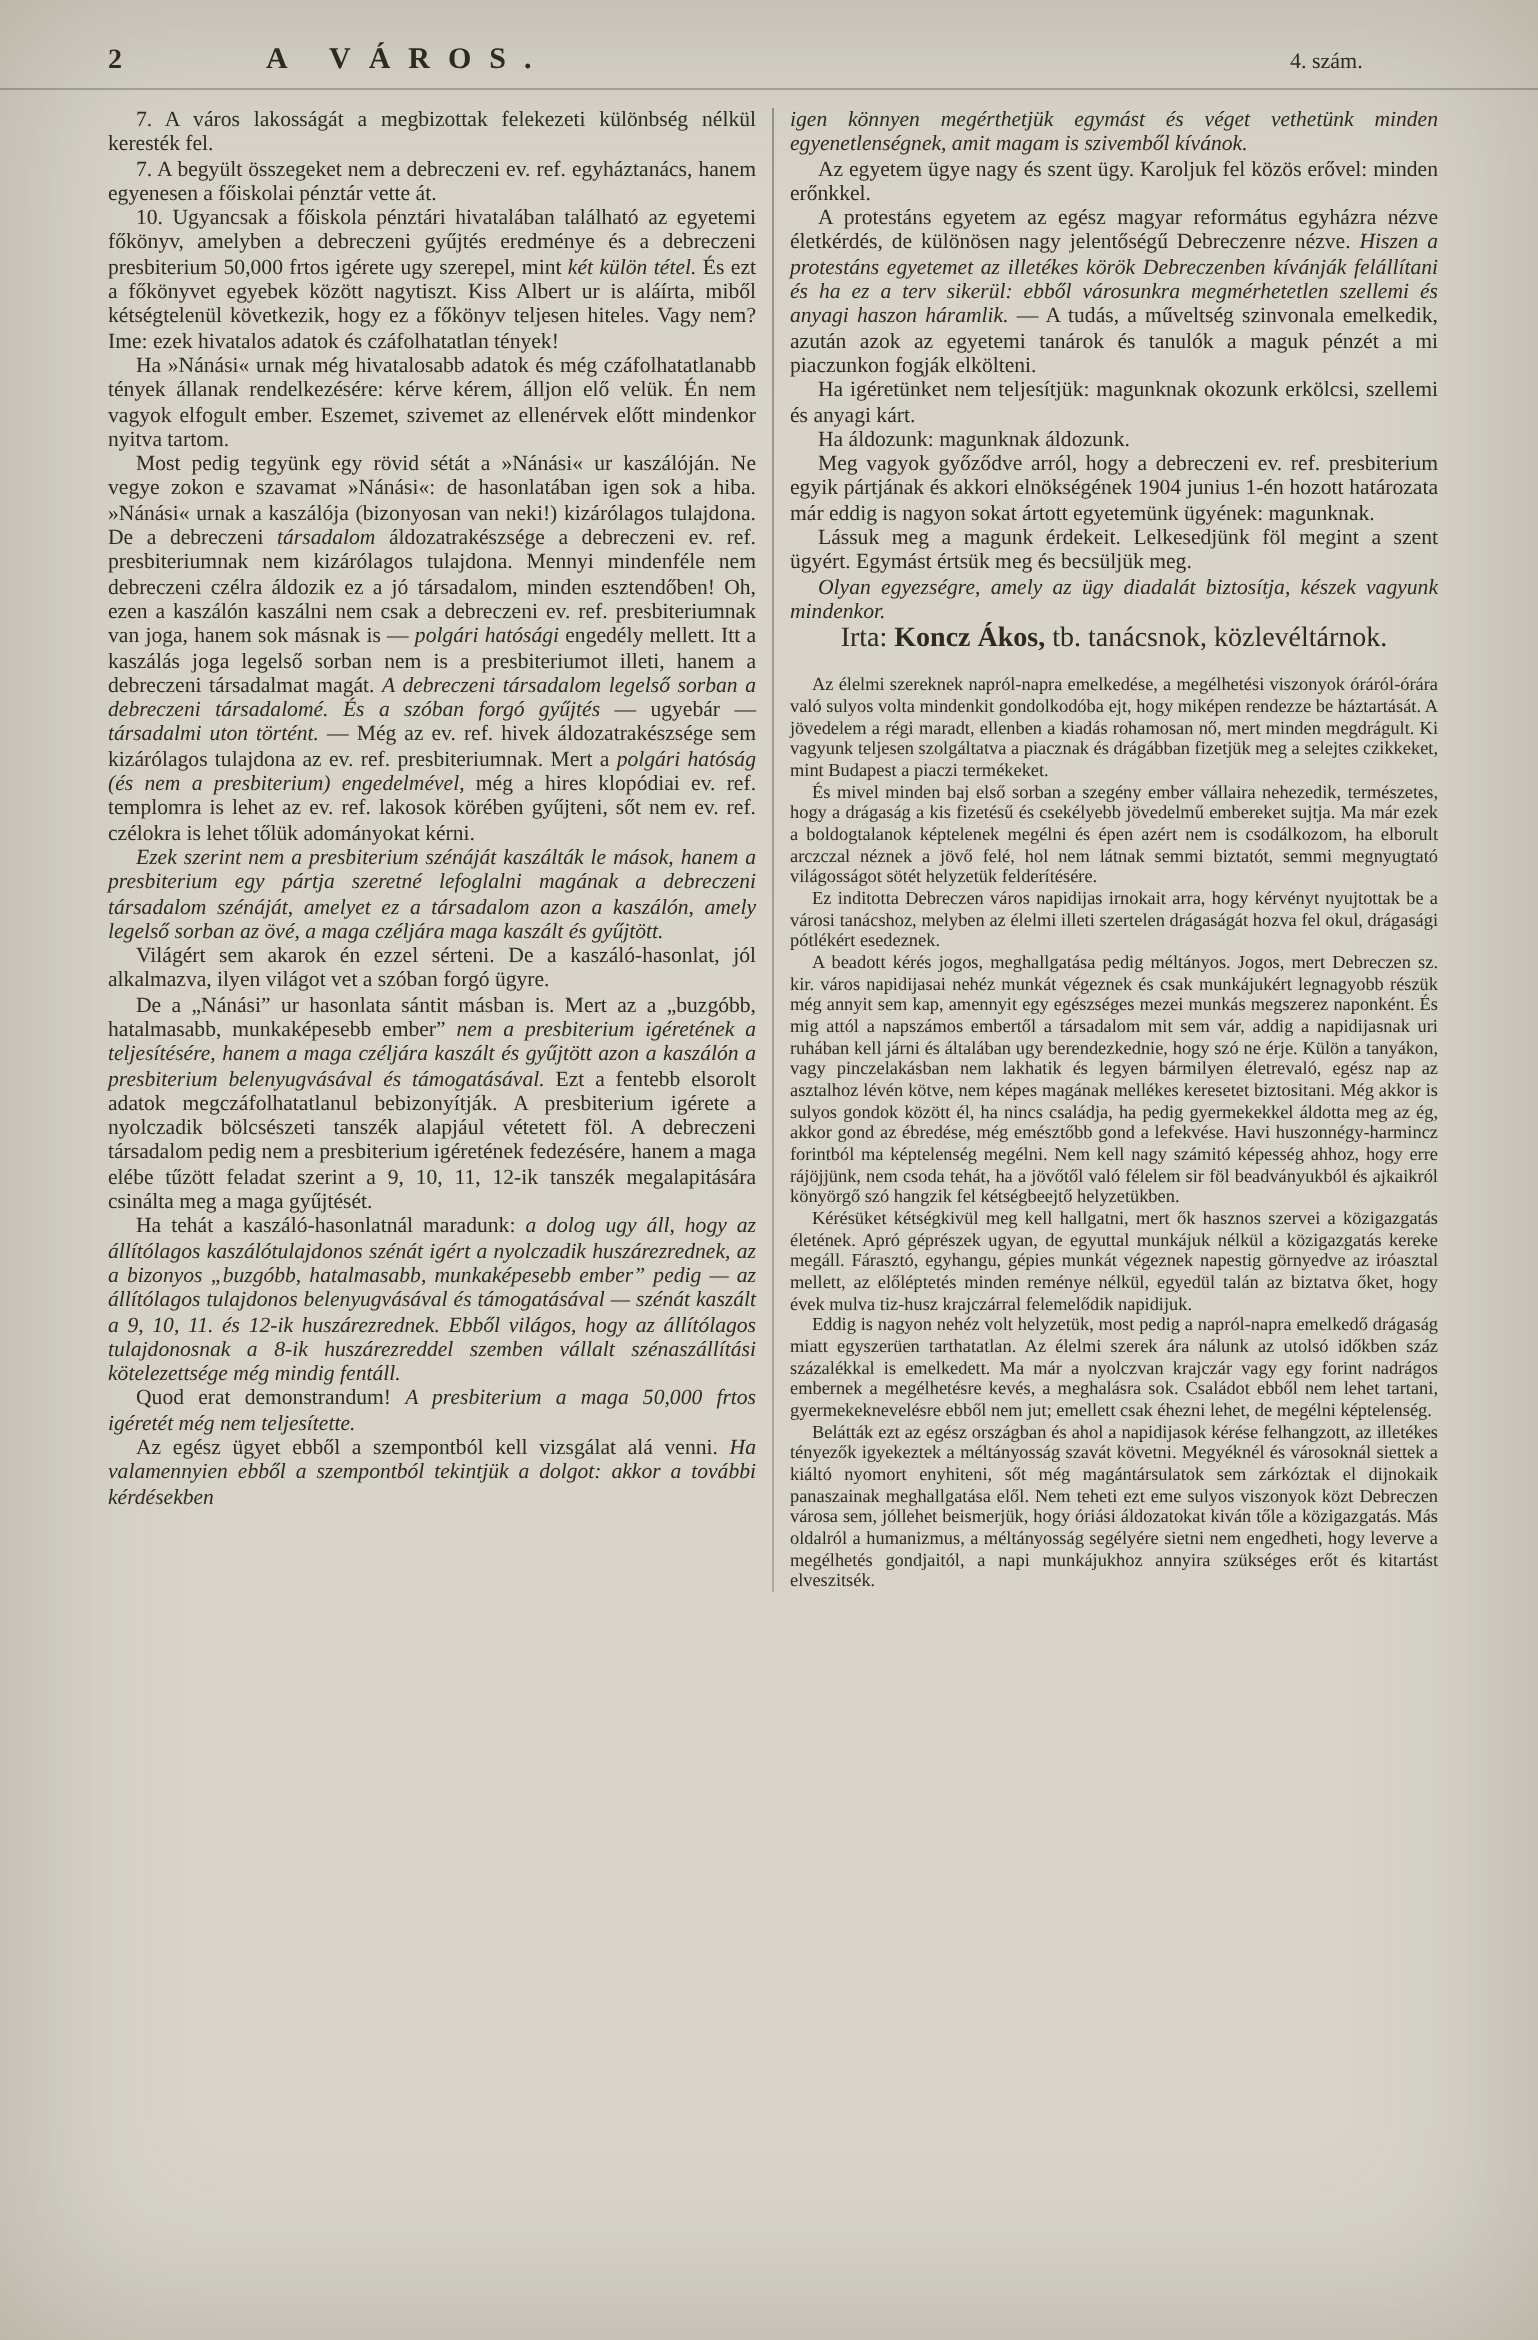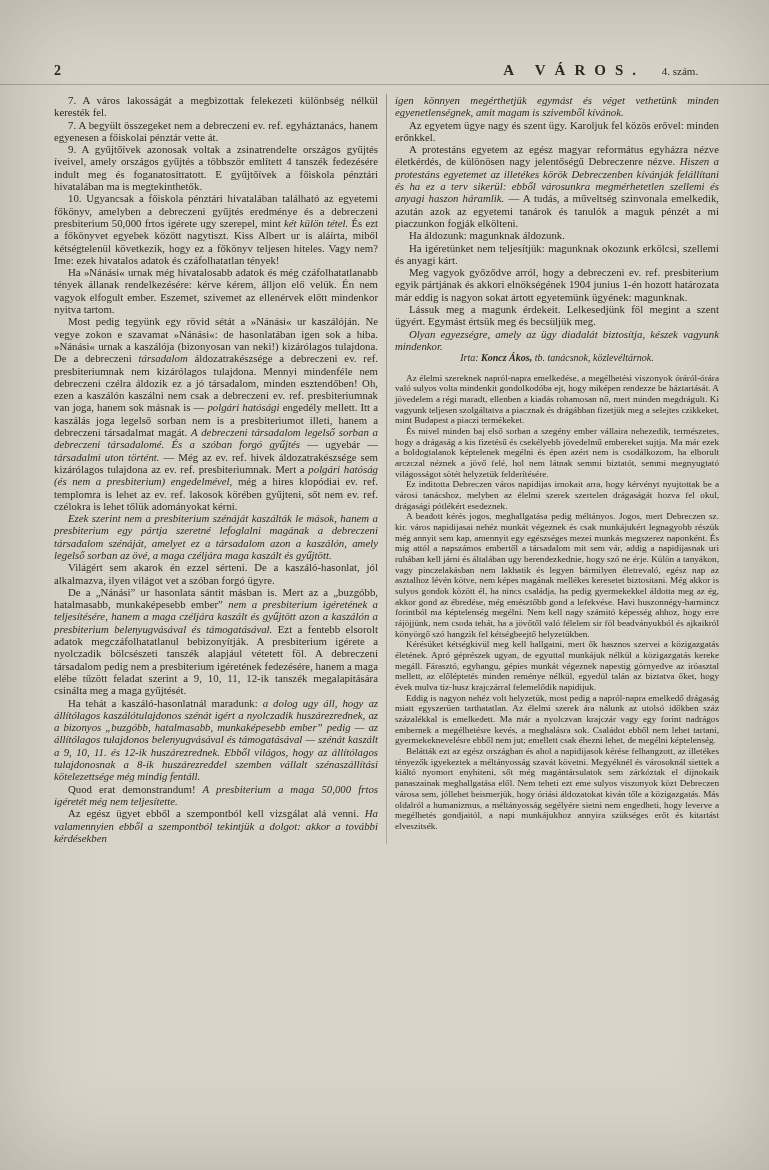--- a/index.html
+++ b/index.html
@@ -14,25 +14,25 @@
     overflow: hidden;
     box-shadow: inset 0 0 90px rgba(85,78,62,.28);
   }
   .masthead {
     display: flex; align-items: baseline;
     padding: 22px 54px 5px 54px;
     border-bottom: 1.5px solid #45403553;
   }
   .pageno { width: 70px; font-size: 14px; font-weight: bold; }
   .paper-title {
-    flex: 1; text-align: right;
+    flex: 1; text-align: left;
     font-size: 15px; font-weight: bold;
-    letter-spacing: 9px; text-indent: 9px; margin-top: 40px;
+    letter-spacing: 9px; text-indent: 9px;
   }
-  .issue { width: 70px; text-align: center; font-size: 11px; }
+  .issue { width: 70px; text-align: left; font-size: 11px; }
   .page-body {
     display: flex;
     padding: 9px 50px 0 54px;
     justify-content: flex-end;
   }
   .col {
     flex: 1; min-width: 0;
     text-align: justify;
     font-size: 10.8px; line-height: 1.14;
   }
@@ -44,66 +44,64 @@
   .blk { margin: 0; text-indent: 14px; }
   .blk.noind { text-indent: 0; }
   .blk-h2 {
     font-size: 16.5px; font-weight: 500;
     text-align: center; text-indent: 0;
     letter-spacing: .4px;
     margin: 13px 0 5px 0;
   }
   .blk-by {
     text-align: center; text-indent: 0;
-    font-size: 10px;
+    font-size: 14px;
     margin: 0 0 9px 0;
-    font-style: italic;
   }
   .blk-ps { font-size: 9.2px; line-height: 1.16; text-indent: 11px; }
   .s-i { font-style: italic; }
   .s-b { font-weight: bold; }
   .s-bi { font-weight: normal; font-style: italic; }
 </style>
 </head>
 <body>
 
 <div class="page">
   <header class="masthead">
     <span class="pageno">2</span>
     <span class="paper-title">A VÁROS.</span>
     <span class="issue">4. szám.</span>
   </header>
   <main class="page-body">
     <section class="col">
         <p class="blk blk-p"><span>7. A város lakosságát a megbizottak felekezeti különbség nélkül keresték fel.</span></p>
         <p class="blk blk-p"><span>7. A begyült összegeket nem a debreczeni ev. ref. egyháztanács, hanem egyenesen a főiskolai pénztár vette át.</span></p>
-        <p class="blk blk-p"><span>9. A gyűjtőívek azonosak voltak a zsinatrendelte országos gyűjtés íveivel, amely országos gyűjtés a többször említett 4 tanszék fedezésére indult meg és foganatosíttatott. E gyűjtőívek a főiskola pénztári hivatalában ma is megtekinthetők.</span></p>
         <p class="blk blk-p"><span>10. Ugyancsak a főiskola pénztári hivatalában található az egyetemi főkönyv, amelyben a debreczeni gyűjtés eredménye és a debreczeni presbiterium 50,000 frtos igérete ugy szerepel, mint </span><span class="s-i">két külön tétel.</span><span> És ezt a főkönyvet egyebek között nagytiszt. Kiss Albert ur is aláírta, miből kétségtelenül következik, hogy ez a főkönyv teljesen hiteles. Vagy nem? Ime: ezek hivatalos adatok és czáfolhatatlan tények!</span></p>
         <p class="blk blk-p"><span>Ha »Nánási« urnak még hivatalosabb adatok és még czáfolhatatlanabb tények állanak rendelkezésére: kérve kérem, álljon elő velük. Én nem vagyok elfogult ember. Eszemet, szivemet az ellenérvek előtt mindenkor nyitva tartom.</span></p>
         <p class="blk blk-p"><span>Most pedig tegyünk egy rövid sétát a »Nánási« ur kaszálóján. Ne vegye zokon e szavamat »Nánási«: de hasonlatában igen sok a hiba. »Nánási« urnak a kaszálója (bizonyosan van neki!) kizárólagos tulajdona. De a debreczeni </span><span class="s-i">társadalom</span><span> áldozatrakészsége a debreczeni ev. ref. presbiteriumnak nem kizárólagos tulajdona. Mennyi mindenféle nem debreczeni czélra áldozik ez a jó társadalom, minden esztendőben! Oh, ezen a kaszálón kaszálni nem csak a debreczeni ev. ref. presbiteriumnak van joga, hanem sok másnak is — </span><span class="s-i">polgári hatósági</span><span> engedély mellett. Itt a kaszálás joga legelső sorban nem is a presbiteriumot illeti, hanem a debreczeni társadalmat magát. </span><span class="s-bi">A debreczeni társadalom legelső sorban a debreczeni társadalomé. És a szóban forgó gyűjtés</span><span> — ugyebár — </span><span class="s-bi">társadalmi uton történt.</span><span> — Még az ev. ref. hivek áldozatrakészsége sem kizárólagos tulajdona az ev. ref. presbiteriumnak. Mert a </span><span class="s-bi">polgári hatóság (és nem a presbiterium) engedelmével,</span><span> még a hires klopódiai ev. ref. templomra is lehet az ev. ref. lakosok körében gyűjteni, sőt nem ev. ref. czélokra is lehet tőlük adományokat kérni.</span></p>
         <p class="blk blk-p"><span class="s-bi">Ezek szerint nem a presbiterium szénáját kaszálták le mások, hanem a presbiterium egy pártja szeretné lefoglalni magának a debreczeni társadalom szénáját, amelyet ez a társadalom azon a kaszálón, amely legelső sorban az övé, a maga czéljára maga kaszált és gyűjtött.</span></p>
         <p class="blk blk-p"><span>Világért sem akarok én ezzel sérteni. De a kaszáló-hasonlat, jól alkalmazva, ilyen világot vet a szóban forgó ügyre.</span></p>
         <p class="blk blk-p"><span>De a „Nánási” ur hasonlata sántit másban is. Mert az a „buzgóbb, hatalmasabb, munkaképesebb ember” </span><span class="s-bi">nem a presbiterium igéretének a teljesítésére, hanem a maga czéljára kaszált és gyűjtött azon a kaszálón a presbiterium belenyugvásával és támogatásával.</span><span> Ezt a fentebb elsorolt adatok megczáfolhatatlanul bebizonyítják. A presbiterium igérete a nyolczadik bölcsészeti tanszék alapjául vétetett föl. A debreczeni társadalom pedig nem a presbiterium igéretének fedezésére, hanem a maga elébe tűzött feladat szerint a 9, 10, 11, 12-ik tanszék megalapitására csinálta meg a maga gyűjtését.</span></p>
         <p class="blk blk-p"><span>Ha tehát a kaszáló-hasonlatnál maradunk: </span><span class="s-bi">a dolog ugy áll, hogy az állítólagos kaszálótulajdonos szénát igért a nyolczadik huszárezrednek, az a bizonyos „buzgóbb, hatalmasabb, munkaképesebb ember” pedig — az állítólagos tulajdonos belenyugvásával és támogatásával — szénát kaszált a 9, 10, 11. és 12-ik huszárezrednek. Ebből világos, hogy az állítólagos tulajdonosnak a 8-ik huszárezreddel szemben vállalt szénaszállítási kötelezettsége még mindig fentáll.</span></p>
         <p class="blk blk-p"><span>Quod erat demonstrandum! </span><span class="s-bi">A presbiterium a maga 50,000 frtos igéretét még nem teljesítette.</span></p>
         <p class="blk blk-p"><span>Az egész ügyet ebből a szempontból kell vizsgálat alá venni. </span><span class="s-bi">Ha valamennyien ebből a szempontból tekintjük a dolgot: akkor a további kérdésekben</span></p>
       </section>
     <div class="col-divider"></div>
     <section class="col">
         <p class="blk blk-p noind"><span class="s-bi">igen könnyen megérthetjük egymást és véget vethetünk minden egyenetlenségnek, amit magam is szivemből kívánok.</span></p>
         <p class="blk blk-p"><span>Az egyetem ügye nagy és szent ügy. Karoljuk fel közös erővel: minden erőnkkel.</span></p>
         <p class="blk blk-p"><span>A protestáns egyetem az egész magyar református egyházra nézve életkérdés, de különösen nagy jelentőségű Debreczenre nézve. </span><span class="s-bi">Hiszen a protestáns egyetemet az illetékes körök Debreczenben kívánják felállítani és ha ez a terv sikerül: ebből városunkra megmérhetetlen szellemi és anyagi haszon háramlik.</span><span> — A tudás, a műveltség szinvonala emelkedik, azután azok az egyetemi tanárok és tanulók a maguk pénzét a mi piaczunkon fogják elkölteni.</span></p>
+        <p class="blk blk-p"><span>Ha igéretünket nem teljesítjük: magunknak okozunk erkölcsi, szellemi és anyagi kárt.</span></p>
         <p class="blk blk-p"><span>Ha áldozunk: magunknak áldozunk.</span></p>
-        <p class="blk blk-p"><span>Ha igéretünket nem teljesítjük: magunknak okozunk erkölcsi, szellemi és anyagi kárt.</span></p>
         <p class="blk blk-p"><span>Meg vagyok győződve arról, hogy a debreczeni ev. ref. presbiterium egyik pártjának és akkori elnökségének 1904 junius 1-én hozott határozata már eddig is nagyon sokat ártott egyetemünk ügyének: magunknak.</span></p>
         <p class="blk blk-p"><span>Lássuk meg a magunk érdekeit. Lelkesedjünk föl megint a szent ügyért. Egymást értsük meg és becsüljük meg.</span></p>
         <p class="blk blk-p"><span class="s-bi">Olyan egyezségre, amely az ügy diadalát biztosítja, készek vagyunk mindenkor.</span></p>
         <p class="blk blk-by"><span>Irta: </span><span class="s-b">Koncz Ákos,</span><span> tb. tanácsnok, közlevéltárnok.</span></p>
         <p class="blk blk-ps"><span>Az élelmi szereknek napról-napra emelkedése, a megélhetési viszonyok óráról-órára való sulyos volta mindenkit gondolkodóba ejt, hogy miképen rendezze be háztartását. A jövedelem a régi maradt, ellenben a kiadás rohamosan nő, mert minden megdrágult. Ki vagyunk teljesen szolgáltatva a piacznak és drágábban fizetjük meg a selejtes czikkeket, mint Budapest a piaczi termékeket.</span></p>
         <p class="blk blk-ps"><span>És mivel minden baj első sorban a szegény ember vállaira nehezedik, természetes, hogy a drágaság a kis fizetésű és csekélyebb jövedelmű embereket sujtja. Ma már ezek a boldogtalanok képtelenek megélni és épen azért nem is csodálkozom, ha elborult arczczal néznek a jövő felé, hol nem látnak semmi biztatót, semmi megnyugtató világosságot sötét helyzetük felderítésére.</span></p>
-        <p class="blk blk-ps"><span>Ez inditotta Debreczen város napidijas irnokait arra, hogy kérvényt nyujtottak be a városi tanácshoz, melyben az élelmi szerek szertelen drágaságát hozva fel okul, drágasági pótlékért esedeznek.</span></p>
+        <p class="blk blk-ps"><span>Ez inditotta Debreczen város napidijas irnokait arra, hogy kérvényt nyujtottak be a városi tanácshoz, melyben az élelmi illeti szertelen drágaságát hozva fel okul, drágasági pótlékért esedeznek.</span></p>
         <p class="blk blk-ps"><span>A beadott kérés jogos, meghallgatása pedig méltányos. Jogos, mert Debreczen sz. kir. város napidijasai nehéz munkát végeznek és csak munkájukért legnagyobb részük még annyit sem kap, amennyit egy egészséges mezei munkás megszerez naponként. És mig attól a napszámos embertől a társadalom mit sem vár, addig a napidijasnak uri ruhában kell járni és általában ugy berendezkednie, hogy szó ne érje. Külön a tanyákon, vagy pinczelakásban nem lakhatik és legyen bármilyen életrevaló, egész nap az asztalhoz lévén kötve, nem képes magának mellékes keresetet biztositani. Még akkor is sulyos gondok között él, ha nincs családja, ha pedig gyermekekkel áldotta meg az ég, akkor gond az ébredése, még emésztőbb gond a lefekvése. Havi huszonnégy-harmincz forintból ma képtelenség megélni. Nem kell nagy számitó képesség ahhoz, hogy erre rájöjjünk, nem csoda tehát, ha a jövőtől való félelem sir föl beadványukból és ajkaikról könyörgő szó hangzik fel kétségbeejtő helyzetükben.</span></p>
         <p class="blk blk-ps"><span>Kérésüket kétségkivül meg kell hallgatni, mert ők hasznos szervei a közigazgatás életének. Apró géprészek ugyan, de egyuttal munkájuk nélkül a közigazgatás kereke megáll. Fárasztó, egyhangu, gépies munkát végeznek napestig görnyedve az iróasztal mellett, az előléptetés minden reménye nélkül, egyedül talán az biztatva őket, hogy évek mulva tiz-husz krajczárral felemelődik napidijuk.</span></p>
         <p class="blk blk-ps"><span>Eddig is nagyon nehéz volt helyzetük, most pedig a napról-napra emelkedő drágaság miatt egyszerüen tarthatatlan. Az élelmi szerek ára nálunk az utolsó időkben száz százalékkal is emelkedett. Ma már a nyolczvan krajczár vagy egy forint nadrágos embernek a megélhetésre kevés, a meghalásra sok. Családot ebből nem lehet tartani, gyermekeknevelésre ebből nem jut; emellett csak éhezni lehet, de megélni képtelenség.</span></p>
         <p class="blk blk-ps"><span>Belátták ezt az egész országban és ahol a napidijasok kérése felhangzott, az illetékes tényezők igyekeztek a méltányosság szavát követni. Megyéknél és városoknál siettek a kiáltó nyomort enyhiteni, sőt még magántársulatok sem zárkóztak el dijnokaik panaszainak meghallgatása elől. Nem teheti ezt eme sulyos viszonyok közt Debreczen városa sem, jóllehet beismerjük, hogy óriási áldozatokat kiván tőle a közigazgatás. Más oldalról a humanizmus, a méltányosság segélyére sietni nem engedheti, hogy leverve a megélhetés gondjaitól, a napi munkájukhoz annyira szükséges erőt és kitartást elveszitsék.</span></p>
       </section>
   </main>
 </div>
 
 </body></html>

